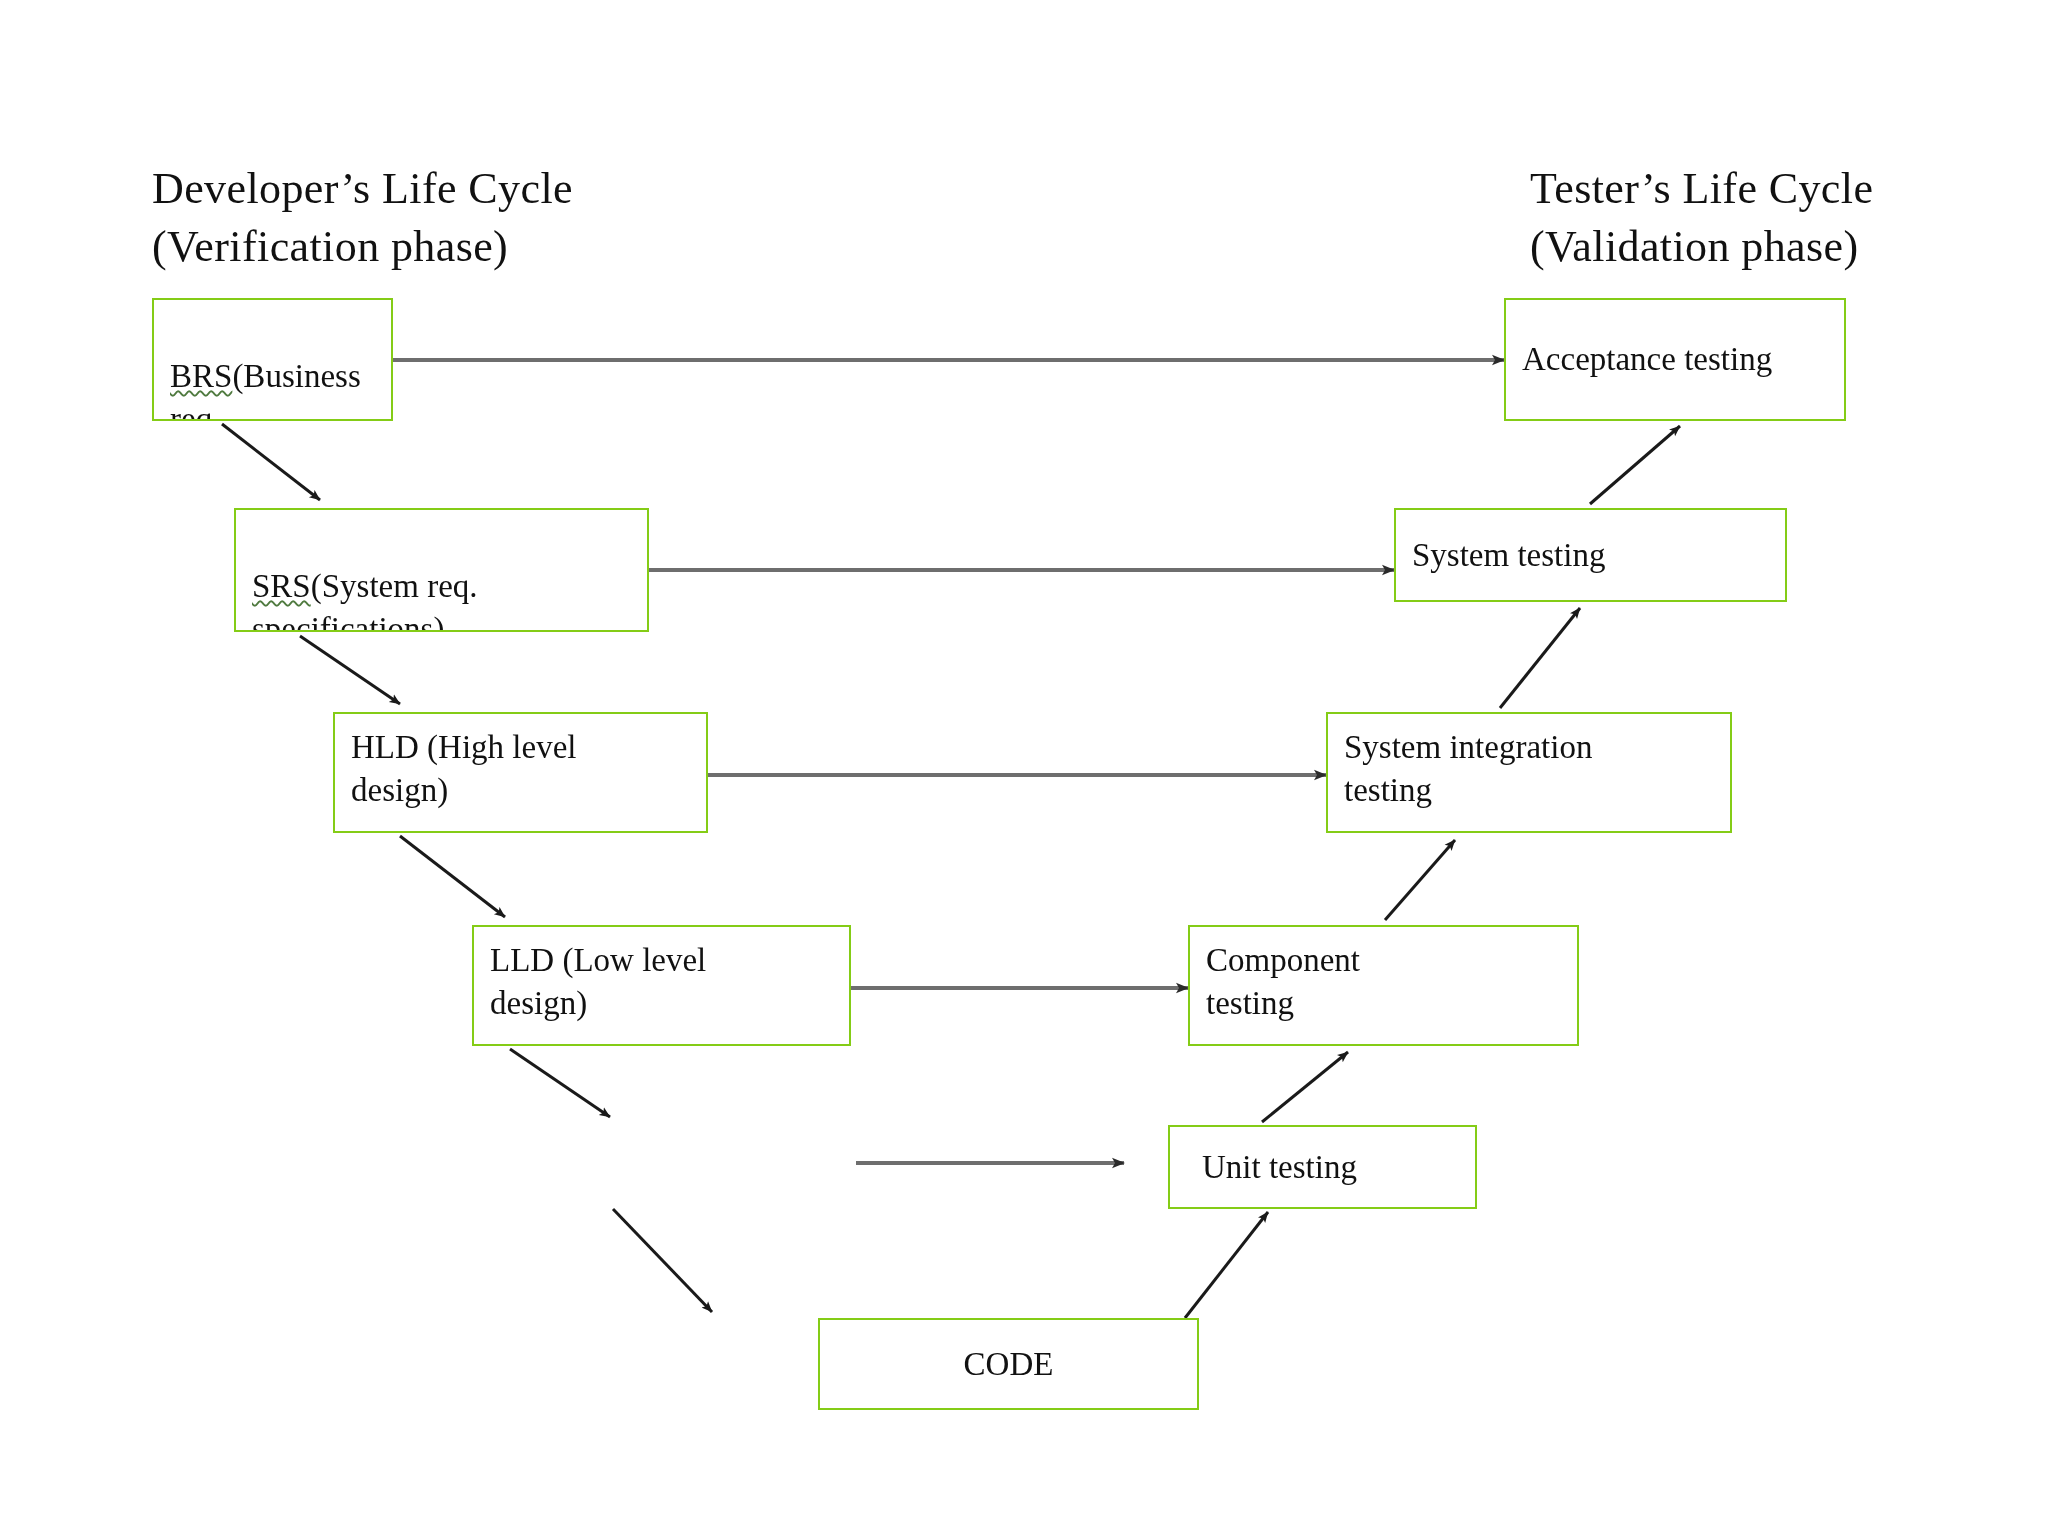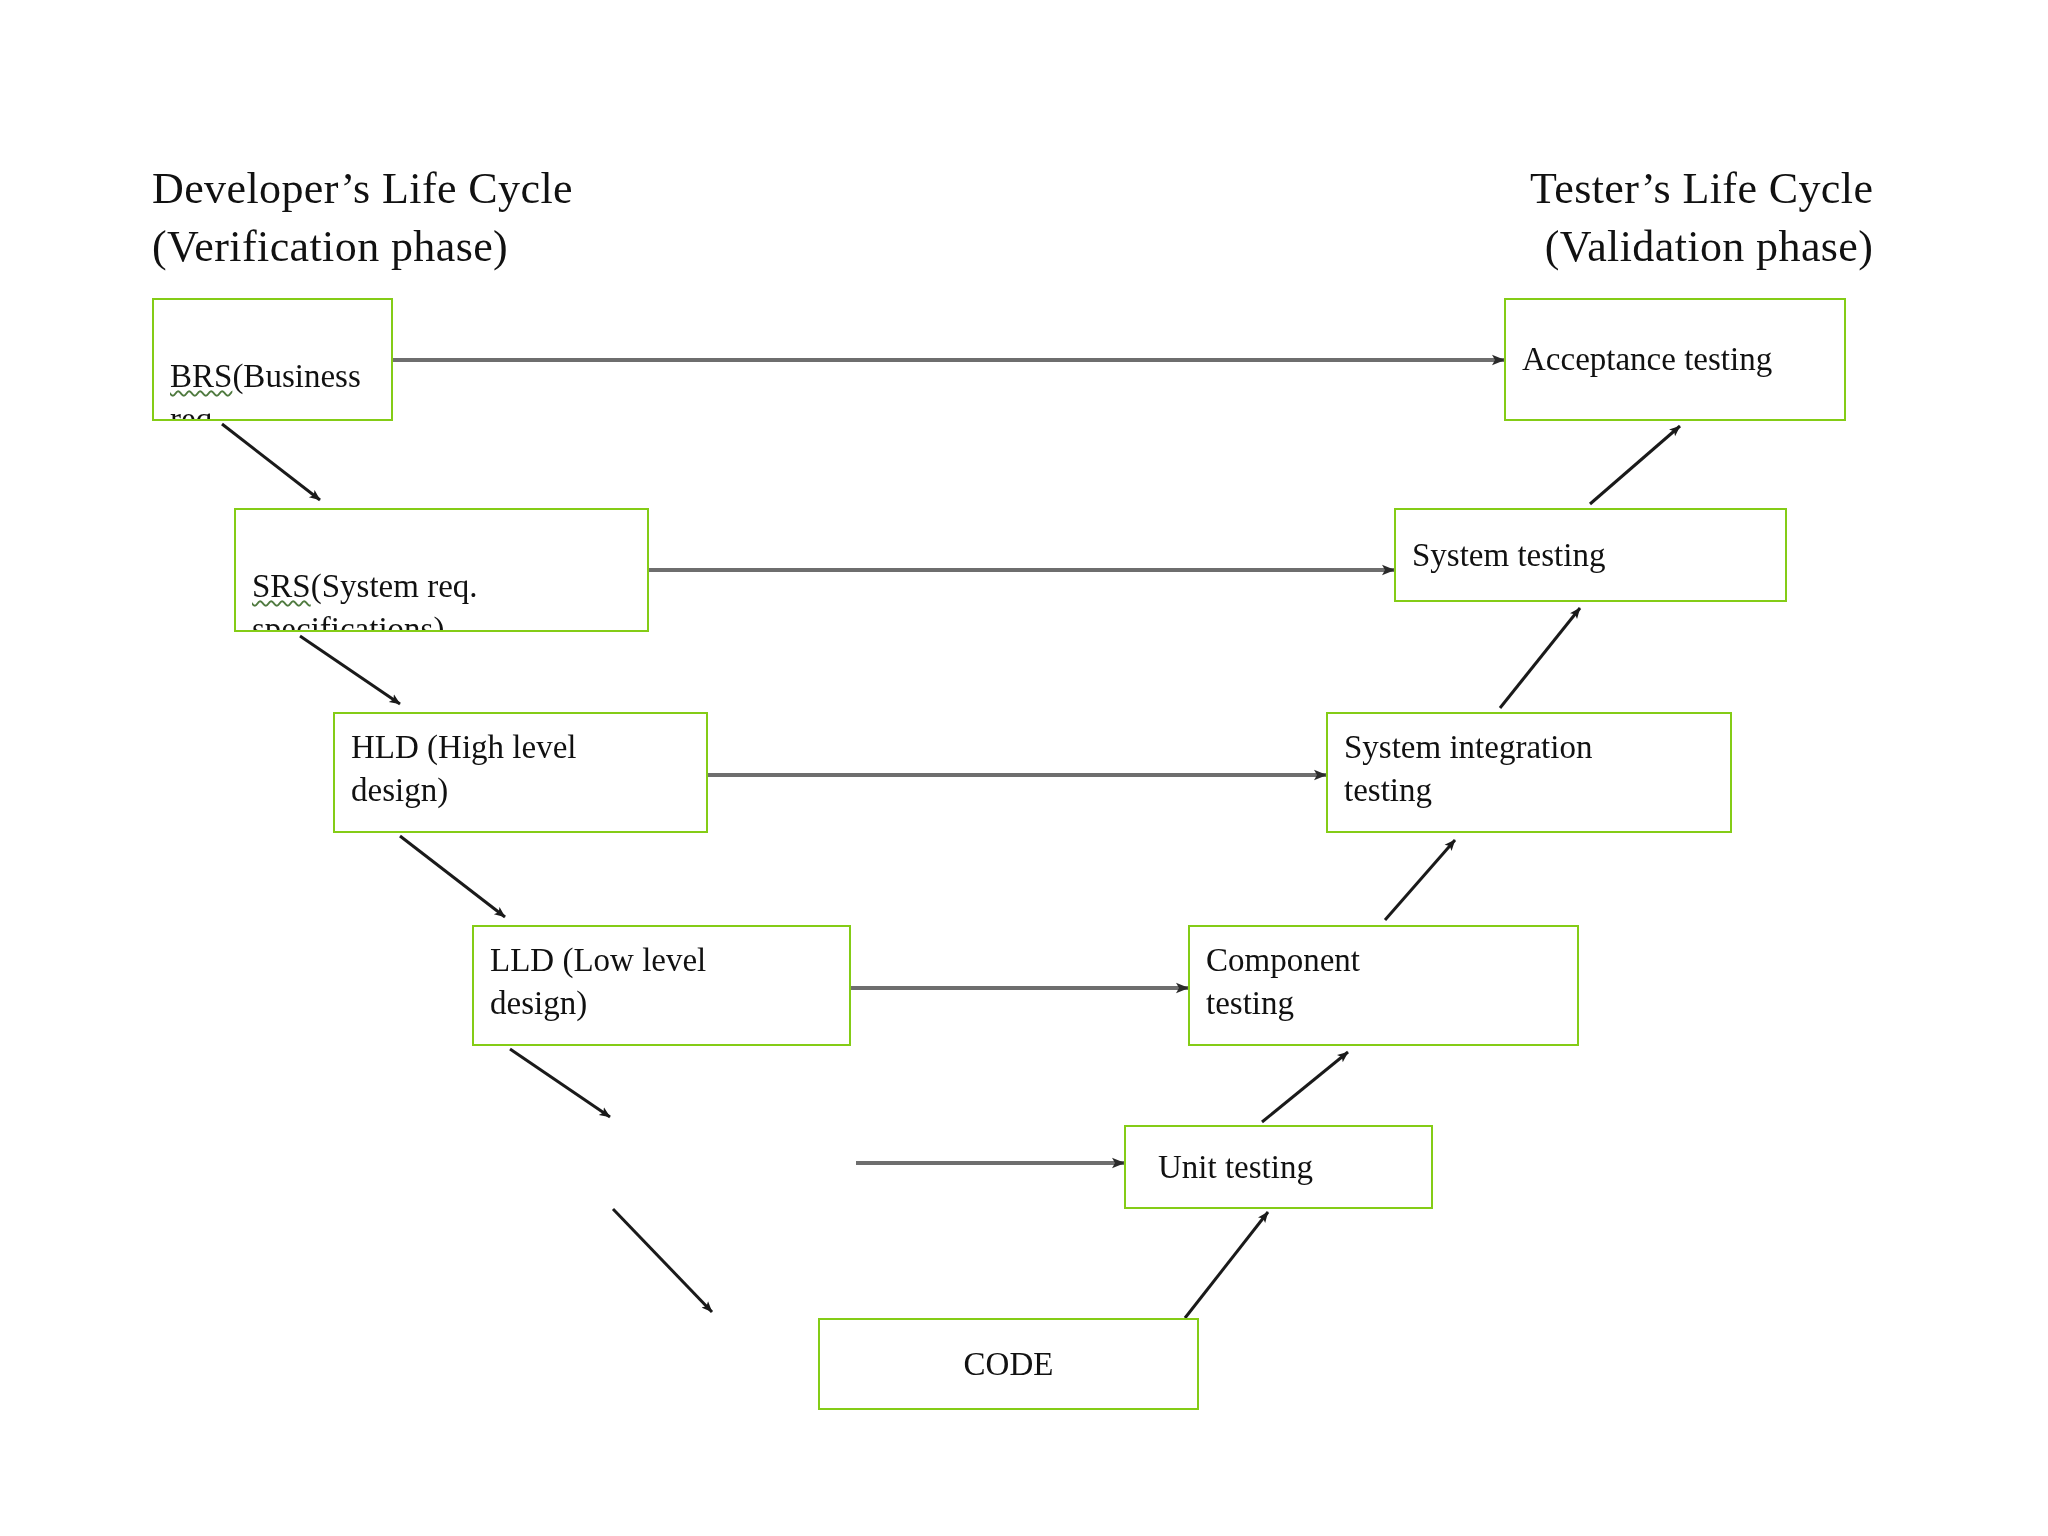--- a/index.html
+++ b/index.html
@@ -32,21 +32,21 @@
   }
   .header-label {
     position: absolute;
     font-size: 44px;
     line-height: 1.32;
     letter-spacing: 0.4px;
     white-space: pre-line;
     color: #111111;
   }
   #header-dev  { left: 152px; top: 160px; text-align: left; }
-  #header-test { left: 1530px; top: 160px; text-align: right; }
+  #header-test { left: 1530px; top: 160px; text-align: left; }
 
   .node {
     position: absolute;
     box-sizing: border-box;
     border: 2px solid #84cc16;
     background: #ffffff;
     font-size: 33px;
     line-height: 1.30;
     color: #111111;
     padding: 12px 14px 10px 16px;
@@ -133,21 +133,21 @@
 
   <div class="node" id="n-hld" style="left:333px; top:712px; width:375px; height:121px;">HLD (High level
 design)</div>
 
   <div class="node" id="n-lld" style="left:440px; top:925px; width:379px; height:121px;margin-left:32px;">LLD (Low level
 design)</div>
 
 
   <div class="node center" id="n-code" style="left:818px; top:1318px; width:381px; height:92px;">CODE</div>
 
-  <div class="node middle" id="n-unit" style="left:1124px; top:1125px; width:309px; height:84px;padding-left:32px;">Unit testing</div>
+  <div class="node middle" id="n-unit" style="left:1168px; top:1125px; width:309px; height:84px;padding-left:32px;">Unit testing</div>
 
   <div class="node" id="n-component" style="left:1188px; top:925px; width:391px; height:121px;">Component
 testing</div>
 
   <div class="node" id="n-sysint" style="left:1326px; top:712px; width:406px; height:121px;">System integration
 testing</div>
 
   <div class="node middle" id="n-system" style="left:1394px; top:508px; width:393px; height:94px;">System testing</div>
 
   <div class="node middle" id="n-acceptance" style="left:1504px; top:298px; width:342px; height:123px;">Acceptance testing</div>

